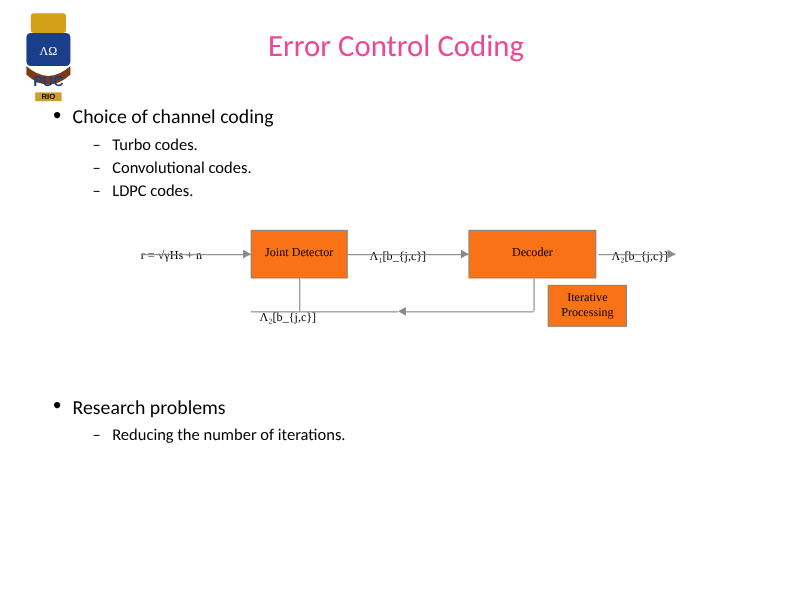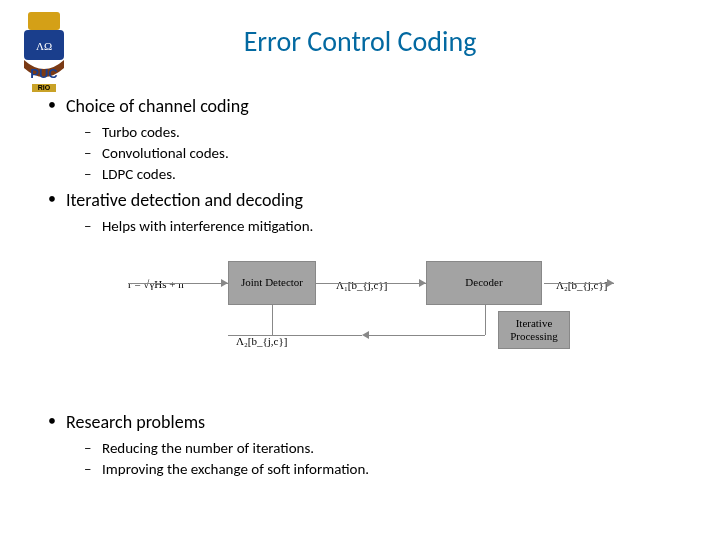--- a/index.html
+++ b/index.html
@@ -15,21 +15,21 @@
   .logo {
     position: absolute;
     top: 8px;
     left: 10px;
     width: 68px;
     height: 88px;
   }
   .title {
     text-align: center;
     font-size: 28px;
-    color: #0369a1;
+    color: #ec4899;
     font-weight: 400;
     padding-top: 24px;
     padding-bottom: 18px;
   }
   .content {
     padding: 0 30px 0 48px;
   }
   ul.lvl1 {
     list-style: none;
     margin-top: 18px;
@@ -67,21 +67,21 @@
   }
   .diagram-wrap {
     margin: 14px 0 10px 110px;
     position: relative;
     width: 470px;
     height: 110px;
   }
   .dbox {
     position: absolute;
     border: 1px solid #888;
-    background: #a3a3a3;
+    background: #f97316;
     font-size: 11px;
     font-family: "Times New Roman", serif;
     display: flex;
     align-items: center;
     justify-content: center;
     text-align: center;
     line-height: 1.2;
     padding: 2px;
   }
   .dlabel {
@@ -150,26 +150,20 @@
 <div class="content">
   <ul class="lvl1">
     <li>
       <span>Choice of channel coding</span>
       <ul class="lvl2">
         <li>Turbo codes.</li>
         <li>Convolutional codes.</li>
         <li>LDPC codes.</li>
       </ul>
     </li>
-    <li>
-      <span>Iterative detection and decoding</span>
-      <ul class="lvl2">
-        <li>Helps  with interference mitigation.</li>
-      </ul>
-    </li>
   </ul>
 
   <div class="diagram-wrap">
 
     <span class="dlabel" style="left:-30px; top:13px;">r = √γHs + n</span>
 
     <div class="hline" style="left:-30px; top:34px; width:100px;"></div>
     <div class="arrow-r" style="left:63px; top:30px;"></div>
 
     <div class="dbox" style="left:70px; top:12px; width:88px; height:44px;">Joint Detector</div>
@@ -199,19 +193,18 @@
 
   <div class="spacer-research"></div>
 
   <div class="bottom-cols">
     <div class="left">
       <ul class="lvl1">
         <li>
           <span>Research problems</span>
           <ul class="lvl2">
             <li>Reducing the number of iterations.</li>
-            <li>Improving the exchange of soft information.</li>
           </ul>
         </li>
       </ul>
     </div>
   </div>
 </div>
 
 </body></html>

